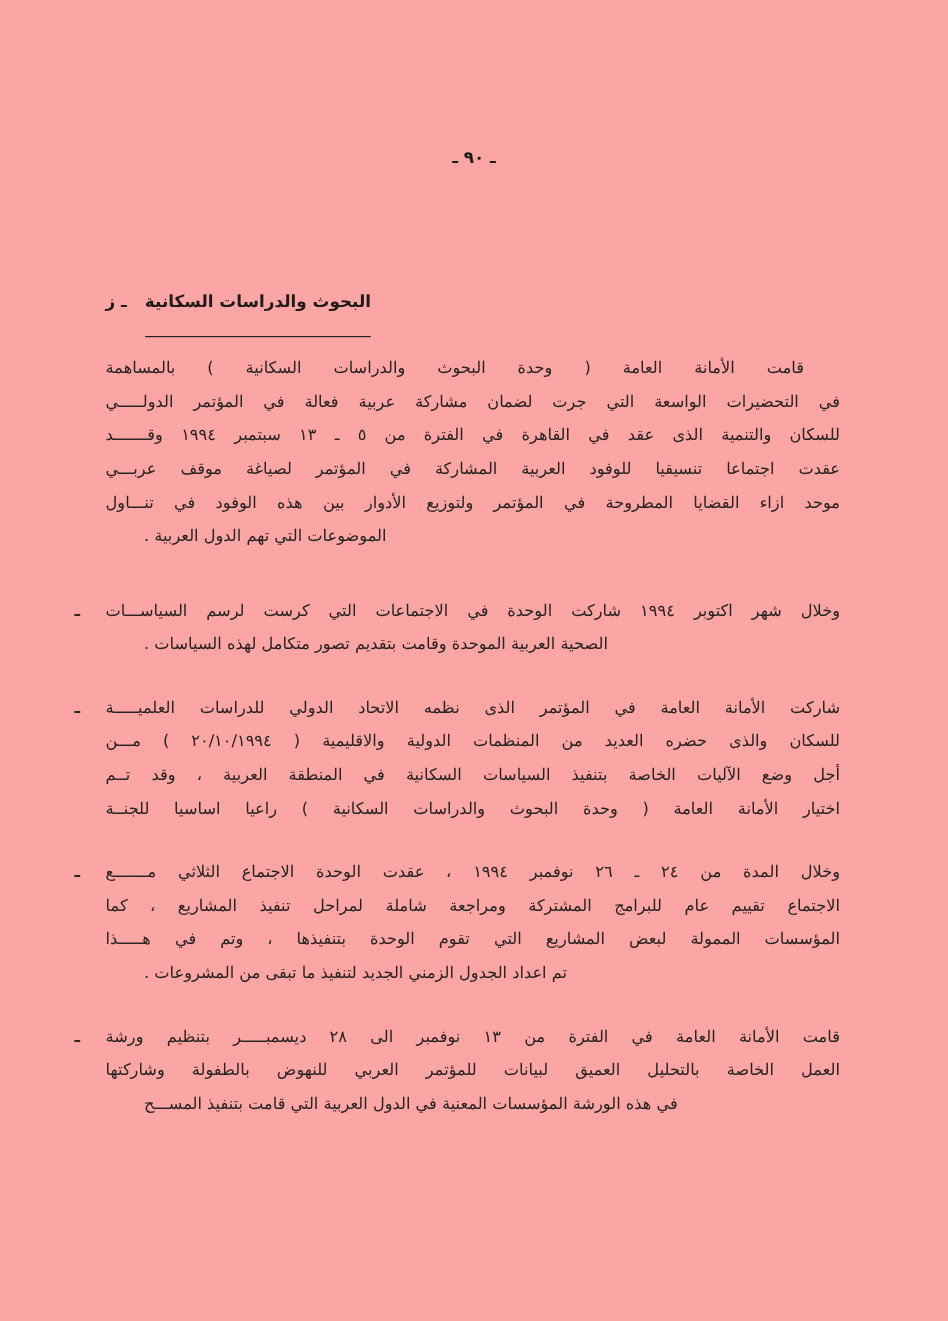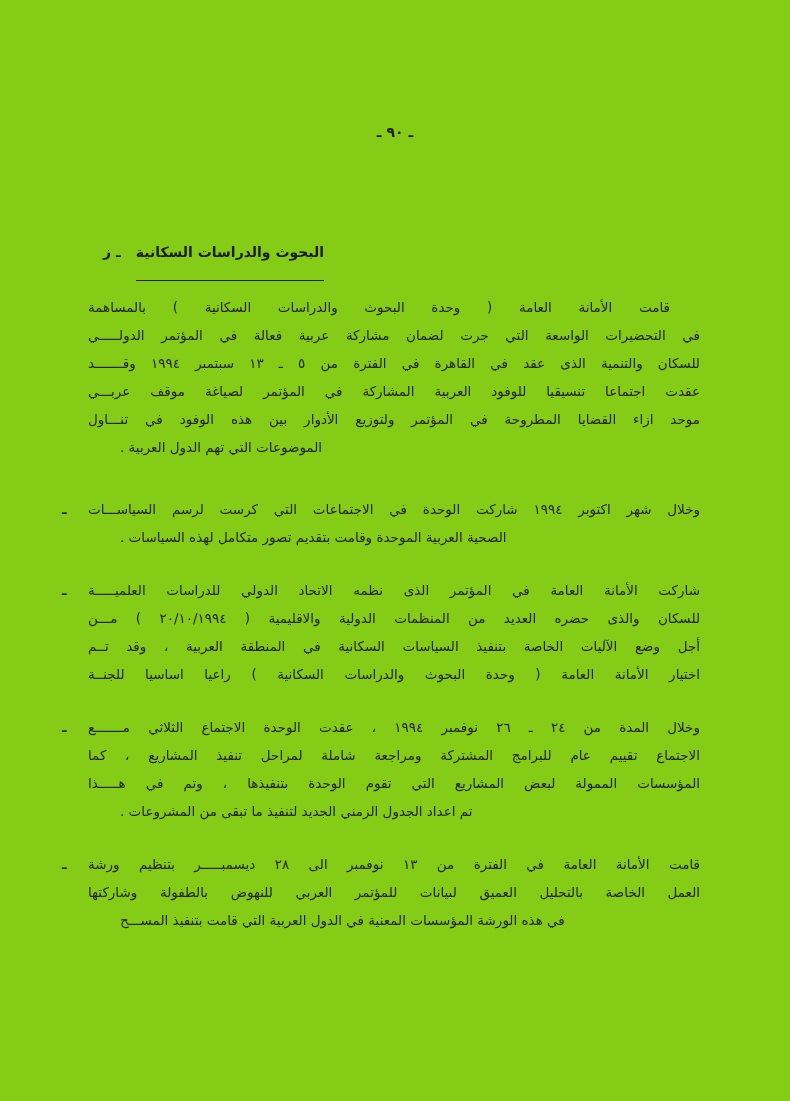--- a/index.html
+++ b/index.html
@@ -7,21 +7,21 @@
     padding: 0;
     width: 790px;
     height: 1101px;
     overflow: hidden;
     background: #ffffff;
   }
   .page {
     position: relative;
     width: 790px;
     height: 1101px;
-    background: #84cc16;
+    background: #fca5a5;
     font-family: "DejaVu Sans", sans-serif;
     color: #24211e;
   }
   .page-number {
     position: absolute;
     top: 124px;
     left: 0;
     right: 0;
     text-align: center;
     font-size: 14px;
@@ -37,21 +37,20 @@
     align-items: flex-start;
     gap: 15px;
     font-size: 14px;
     font-weight: bold;
     color: #1e1b18;
   }
   .sec-marker {
     direction: ltr;
     unicode-bidi: bidi-override;
     letter-spacing: 3px;
-    margin-left: 15px;
   }
   .sec-title {
     direction: rtl;
     border-bottom: 1.6px solid #221f1c;
     padding-bottom: 20px;
   }
   .doc-body {
     position: absolute;
     top: 293px;
     left: 88px;

